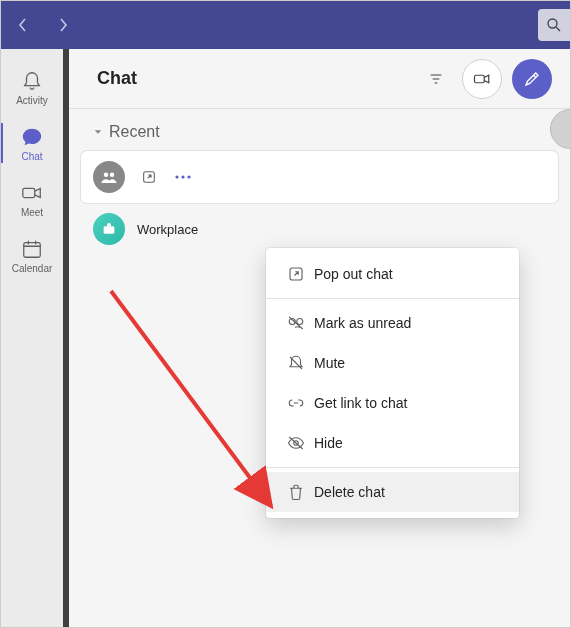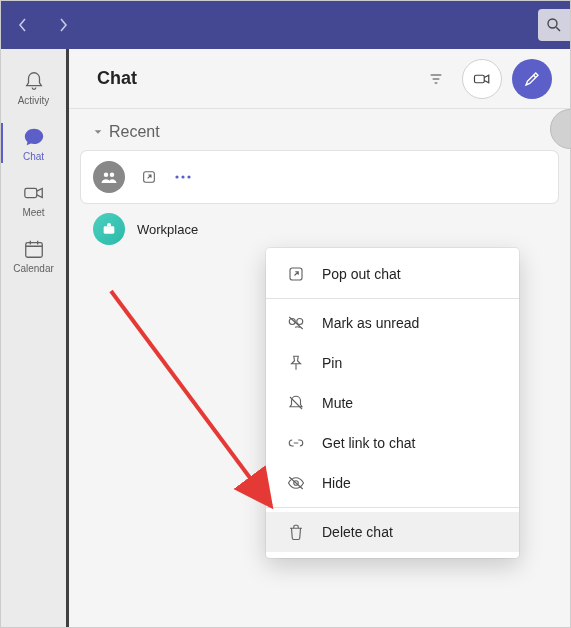--- a/index.html
+++ b/index.html
@@ -4,21 +4,21 @@
   <style>
     * { box-sizing: border-box; margin: 0; padding: 0; font-family: 'Segoe UI', sans-serif; }
     body { width: 571px; height: 628px; overflow: hidden; background: #f5f5f5; position: relative; border: 1px solid #ccc; }
     
     .titlebar { height: 48px; background: #444791; display: flex; align-items: center; padding: 0 12px; gap: 20px; }
     .nav-arrow { color: #c7c8e8; cursor: pointer; display: flex; align-items: center; justify-content: center; width: 20px; height: 20px; }
     .search-btn { position: absolute; right: 0; top: 8px; width: 32px; height: 32px; background: #d1d1e0; border-radius: 4px 0 0 4px; display: flex; align-items: center; justify-content: center; cursor: pointer; }
     
     .main { display: flex; height: calc(100% - 48px); }
     
-    .leftnav { width: 68px; background: #ebebeb; border-right: 3px solid #404040; padding-top: 10px; }
+    .leftnav { width: 68px; background: #ebebeb; border-right: 6px solid #404040; padding-top: 10px; }
     .leftnav-item { display: flex; flex-direction: column; align-items: center; justify-content: center; height: 56px; gap: 2px; cursor: pointer; color: #616161; position: relative; }
     .leftnav-item.active { color: #5b5fc7; }
     .leftnav-item.active::before { content: ''; position: absolute; left: 0; top: 8px; bottom: 8px; width: 2px; background: #5b5fc7; }
     .leftnav-item .icon { width: 24px; height: 24px; display: flex; align-items: center; justify-content: center; }
     .leftnav-item .label { font-size: 10px; }
     
     .content { flex: 1; background: #f5f5f5; display: flex; flex-direction: column; position: relative; }
     
     .header { height: 60px; display: flex; align-items: center; padding: 0 18px 0 28px; gap: 10px; border-bottom: 1px solid #e1e1e1; }
     .header-title { font-size: 18px; font-weight: 700; color: #242424; flex: 1; }
@@ -36,21 +36,21 @@
     .chat-body { flex: 1; min-width: 0; }
     .chat-title { font-size: 13px; color: #242424; white-space: nowrap; overflow: hidden; text-overflow: ellipsis; font-weight: 400; }
     .chat-title.redacted { filter: blur(3px); font-weight: 600; letter-spacing: 1px; }
     .chat-preview { font-size: 12px; color: #616161; }
     .chat-preview.italic { font-style: italic; }
     .chat-actions { display: flex; align-items: center; gap: 10px; }
     .icon-btn { width: 24px; height: 24px; display: flex; align-items: center; justify-content: center; color: #616161; cursor: pointer; }
     .icon-btn.accent { color: #5b5fc7; }
     
     .context-menu { position: absolute; left: 265px; top: 247px; width: 253px; background: #fff; border-radius: 4px; box-shadow: 0 8px 24px rgba(0,0,0,0.18), 0 0 0 1px rgba(0,0,0,0.05); padding: 6px 0; z-index: 100; }
-    .menu-item { display: flex; align-items: center; gap: 16px; padding: 10px 20px; font-size: 14px; color: #242424; cursor: pointer; }
+    .menu-item { display: flex; align-items: center; gap: 8px; padding: 10px 20px; font-size: 14px; color: #242424; cursor: pointer; }
     .menu-item:hover, .menu-item.hovered { background: #f0f0f0; }
     .menu-icon { width: 20px; height: 20px; display: flex; align-items: center; justify-content: center; color: #616161; flex-shrink: 0; }
     .menu-divider { height: 1px; background: #e1e1e1; margin: 4px 0; }
     
     .arrow-annotation { position: absolute; pointer-events: none; z-index: 200; }
     
     svg { display: block; }
   </style>
 </head>
 <body>
@@ -201,28 +201,20 @@
           <circle cx="7" cy="10" r="4"></circle>
           <circle cx="17" cy="10" r="4"></circle>
           <path d="M11 18c2-2 4-1 6 0M3 4l18 16"></path>
         </svg>
     </span>
     <span>Mark as unread</span>
   </div>
   <div class="menu-item">
     <span class="menu-icon">
       <svg width="18" height="18" viewBox="0 0 24 24" stroke="currentColor" fill="none" stroke-width="1.5">
-          <path d="M9 3h6l-1 6 4 4H6l4-4-1-6zM12 13v8"></path>
-        </svg>
-    </span>
-    <span>Pin</span>
-  </div>
-  <div class="menu-item">
-    <span class="menu-icon">
-      <svg width="18" height="18" viewBox="0 0 24 24" stroke="currentColor" fill="none" stroke-width="1.5">
           <path d="M6 9a6 6 0 0 1 12 0v5l2 3H4l2-3V9z"></path>
           <path d="M4 4l16 16"></path>
         </svg>
     </span>
     <span>Mute</span>
   </div>
   <div class="menu-item">
     <span class="menu-icon">
       <svg width="18" height="18" viewBox="0 0 24 24" stroke="currentColor" fill="none" stroke-width="1.5">
           <path d="M9 12h6M7 8a4 4 0 0 0 0 8h2M17 16a4 4 0 0 0 0-8h-2"></path>

